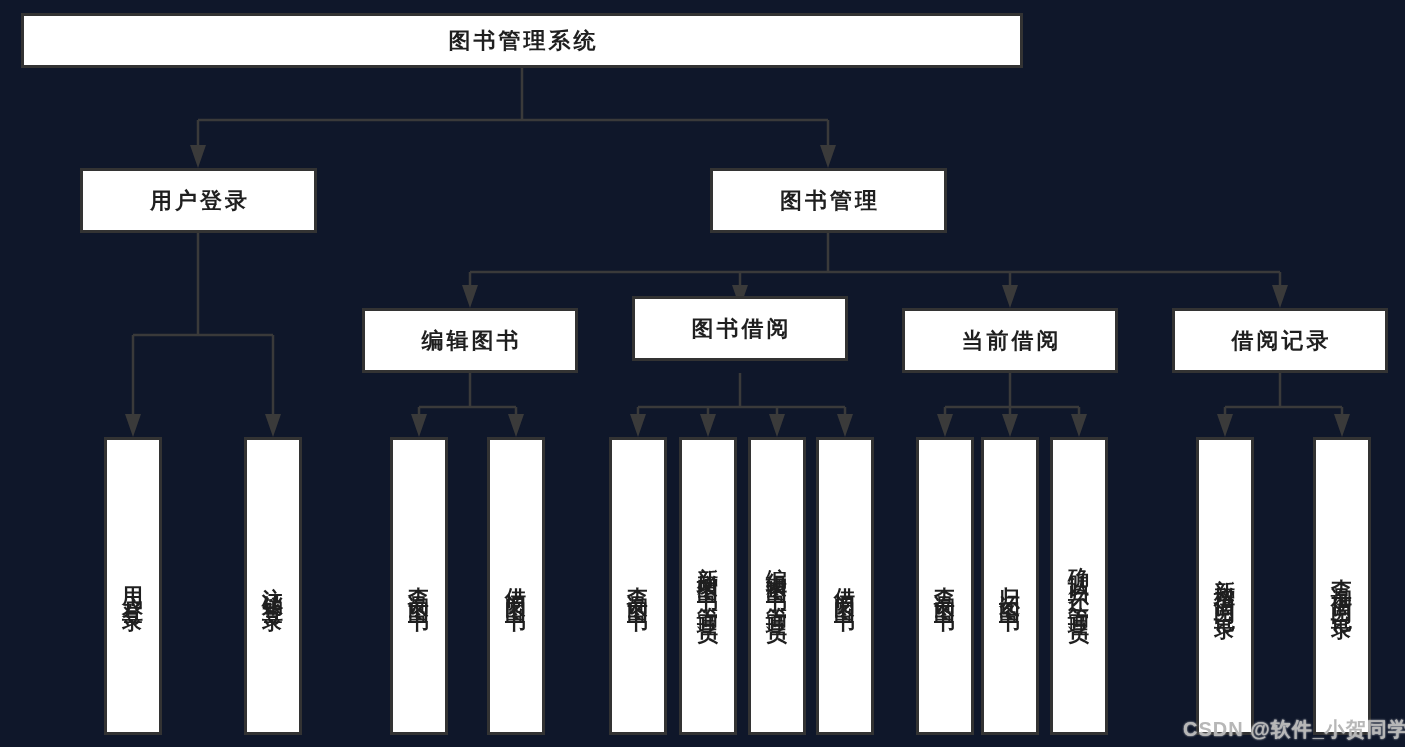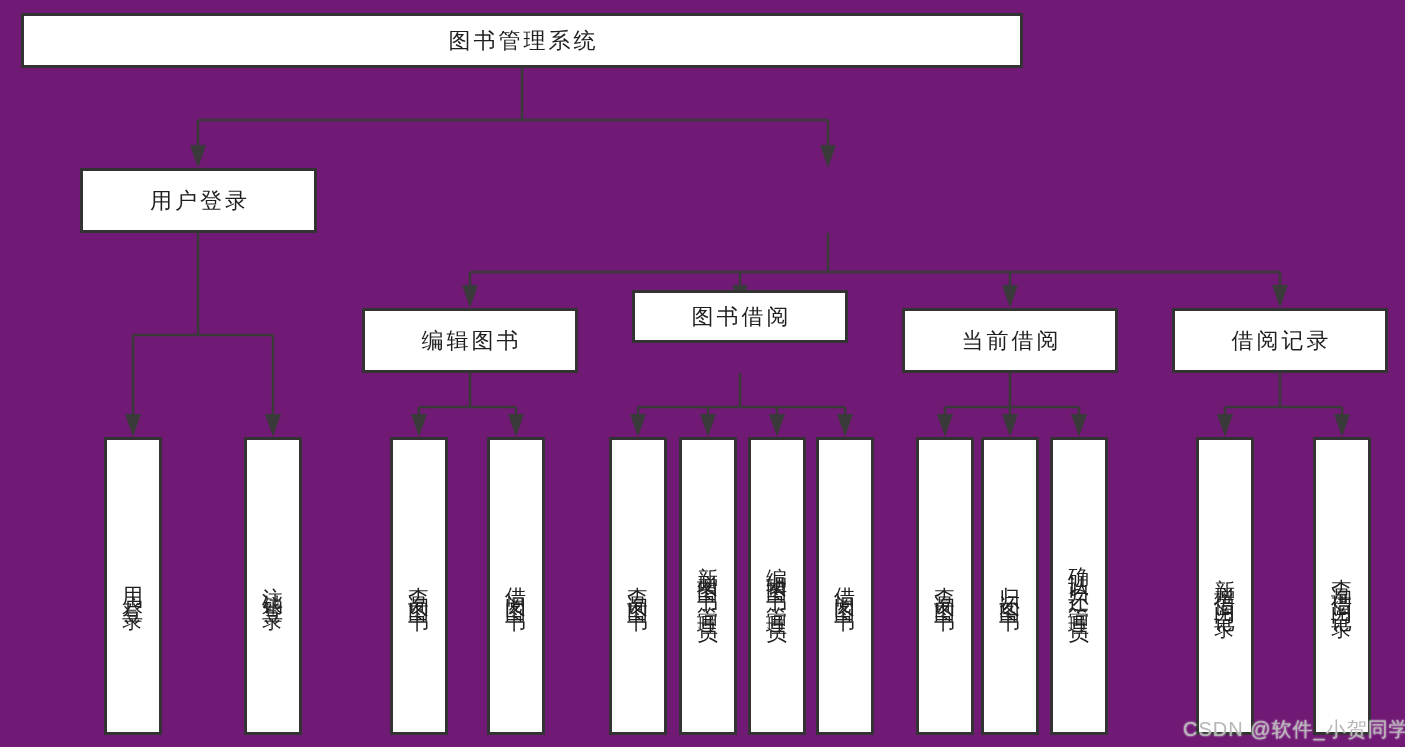--- a/index.html
+++ b/index.html
@@ -5,22 +5,23 @@
   html, body {
     margin: 0;
     padding: 0;
     background: #ffffff;
     font-family: "Liberation Sans", "DejaVu Sans", sans-serif;
   }
   .canvas {
     position: relative;
     width: 1405px;
     height: 747px;
-    background: #701a75;
+    background: #0f172a;
     overflow: hidden;
+    font-weight: bold;
   }
   .edges {
     position: absolute;
     left: 0;
     top: 0;
     pointer-events: none;
   }
   .node {
     position: absolute;
     box-sizing: border-box;
@@ -92,23 +93,24 @@
       <polygon points="1002,414 1018,414 1010,437"></polygon>
       <polygon points="1071,414 1087,414 1079,437"></polygon>
       <polygon points="1217,414 1233,414 1225,437"></polygon>
       <polygon points="1334,414 1350,414 1342,437"></polygon>
     </g>
   </svg>
 
   <div class="node h" style="left:21px; top:13px; width:1002px; height:55px;">图书管理系统</div>
 
   <div class="node h" style="left:80px; top:168px; width:237px; height:65px;">用户登录</div>
+  <div class="node h" style="left:710px; top:168px; width:237px; height:65px;">图书管理</div>
 
   <div class="node h" style="left:362px; top:308px; width:216px; height:65px;">编辑图书</div>
-  <div class="node h" style="left:632px; top:290px; width:216px; height:53px;">图书借阅</div>
+  <div class="node h" style="left:632px; top:296px; width:216px; height:65px;">图书借阅</div>
   <div class="node h" style="left:902px; top:308px; width:216px; height:65px;">当前借阅</div>
   <div class="node h" style="left:1172px; top:308px; width:216px; height:65px;">借阅记录</div>
 
   <div class="node v" style="left:104px; top:437px; width:58px; height:298px;">
     <span class="vtext">用户登录</span>
   </div>
   <div class="node v" style="left:244px; top:437px; width:58px; height:298px;">
     <span class="vtext">注销登录</span>
   </div>
 

